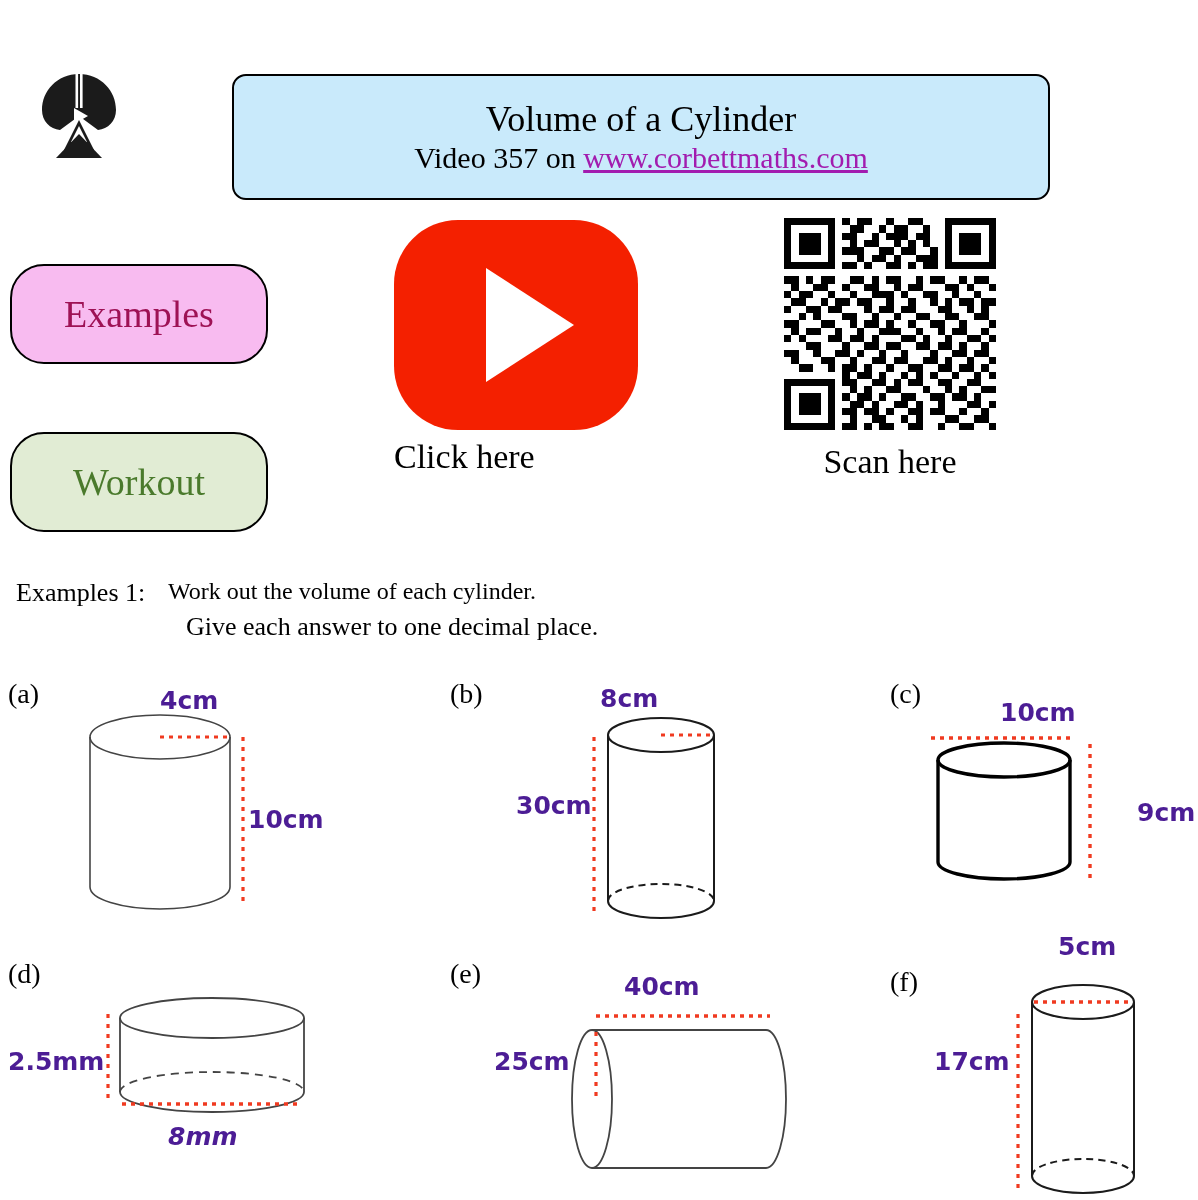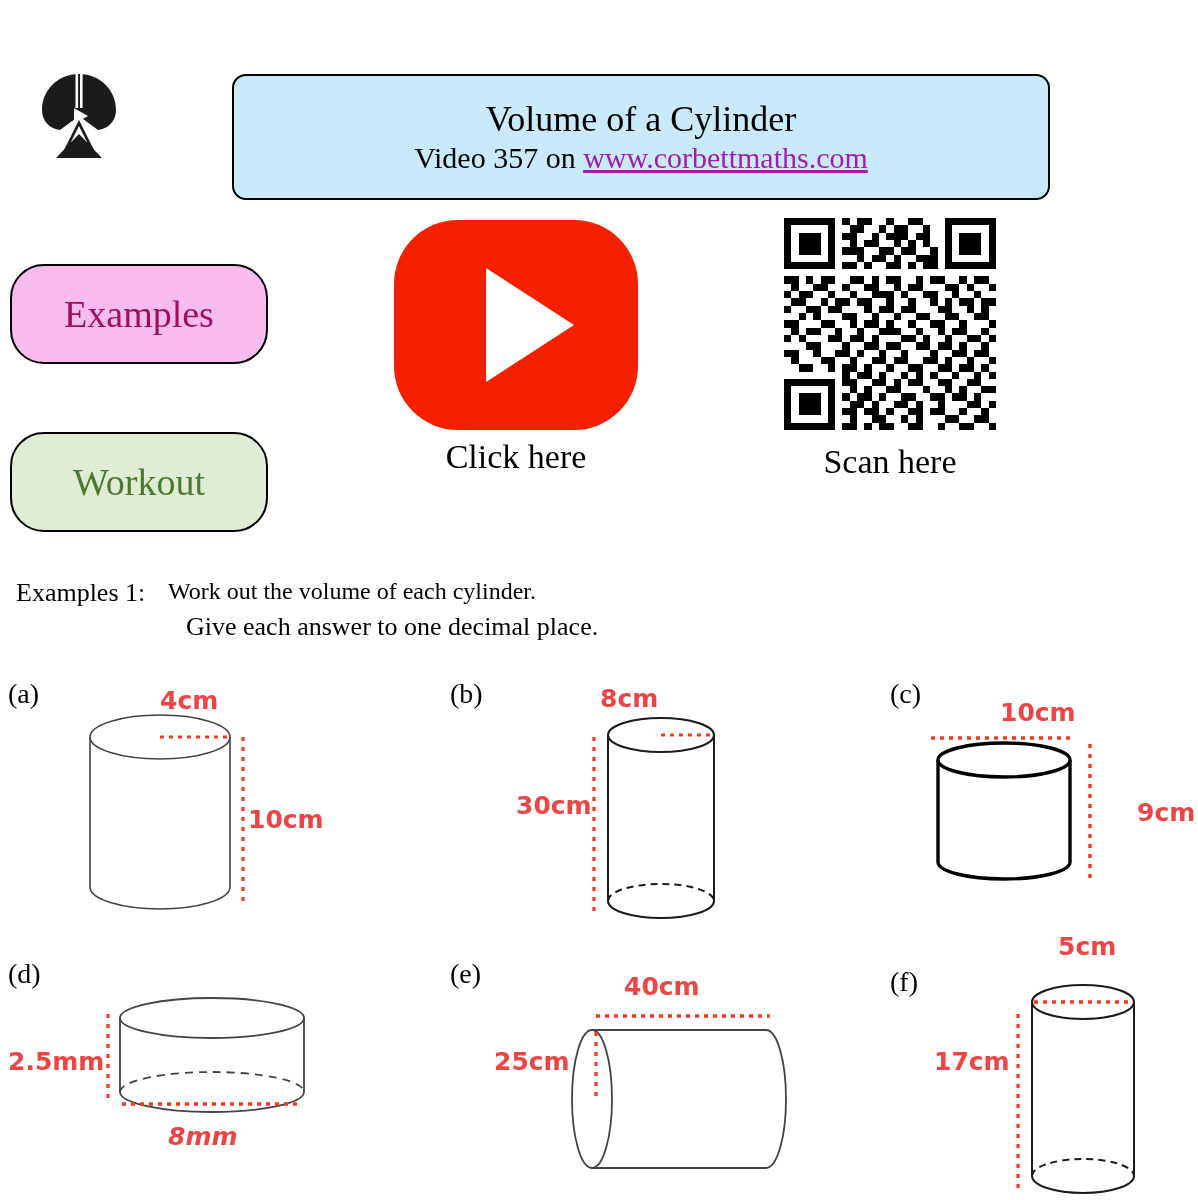--- a/index.html
+++ b/index.html
@@ -26,36 +26,36 @@
   #examples-btn{left:10px;top:216px;width:258px;height:100px;
        background:#f8bbf0;margin-top:48px;}
   #examples-btn span{font-size:38px;color:#9e1255;}
 
   #workout-btn{left:10px;top:432px;width:258px;height:100px;
        background:#e1ecd4;}
   #workout-btn span{font-size:38px;color:#4a7a2c;}
 
   
   #play-btn{left:394px;top:220px;width:244px;height:210px;}
-  #play-label{left:394px;top:438px;width:244px;text-align:center;font-size:34px;}
+  #play-label{left:394px;top:438px;width:244px;font-size:34px;}
 
   
   #qr{left:784px;top:218px;width:212px;height:212px;}
   #qr-label{left:770px;top:443px;width:240px;text-align:center;font-size:34px;}
 
   
   #q-label{left:16px;top:578px;font-size:26px;}
   #q-line1{left:168px;top:578px;font-size:24px;}
   #q-line2{left:186px;top:612px;font-size:26px;}
 
   
   .part{font-size:28px;}
 
   
-  .dim{color:#ef4444;font-family:"DejaVu Sans", sans-serif;
+  .dim{color:#4c1d95;font-family:"DejaVu Sans", sans-serif;
        font-weight:bold;font-size:25px;white-space:nowrap;}
 
   
   .fig{position:absolute;}
   .fig svg{display:block;overflow:visible;}
 </style>
 </head>
 <body>
 
 <div class="abs" id="logo">

